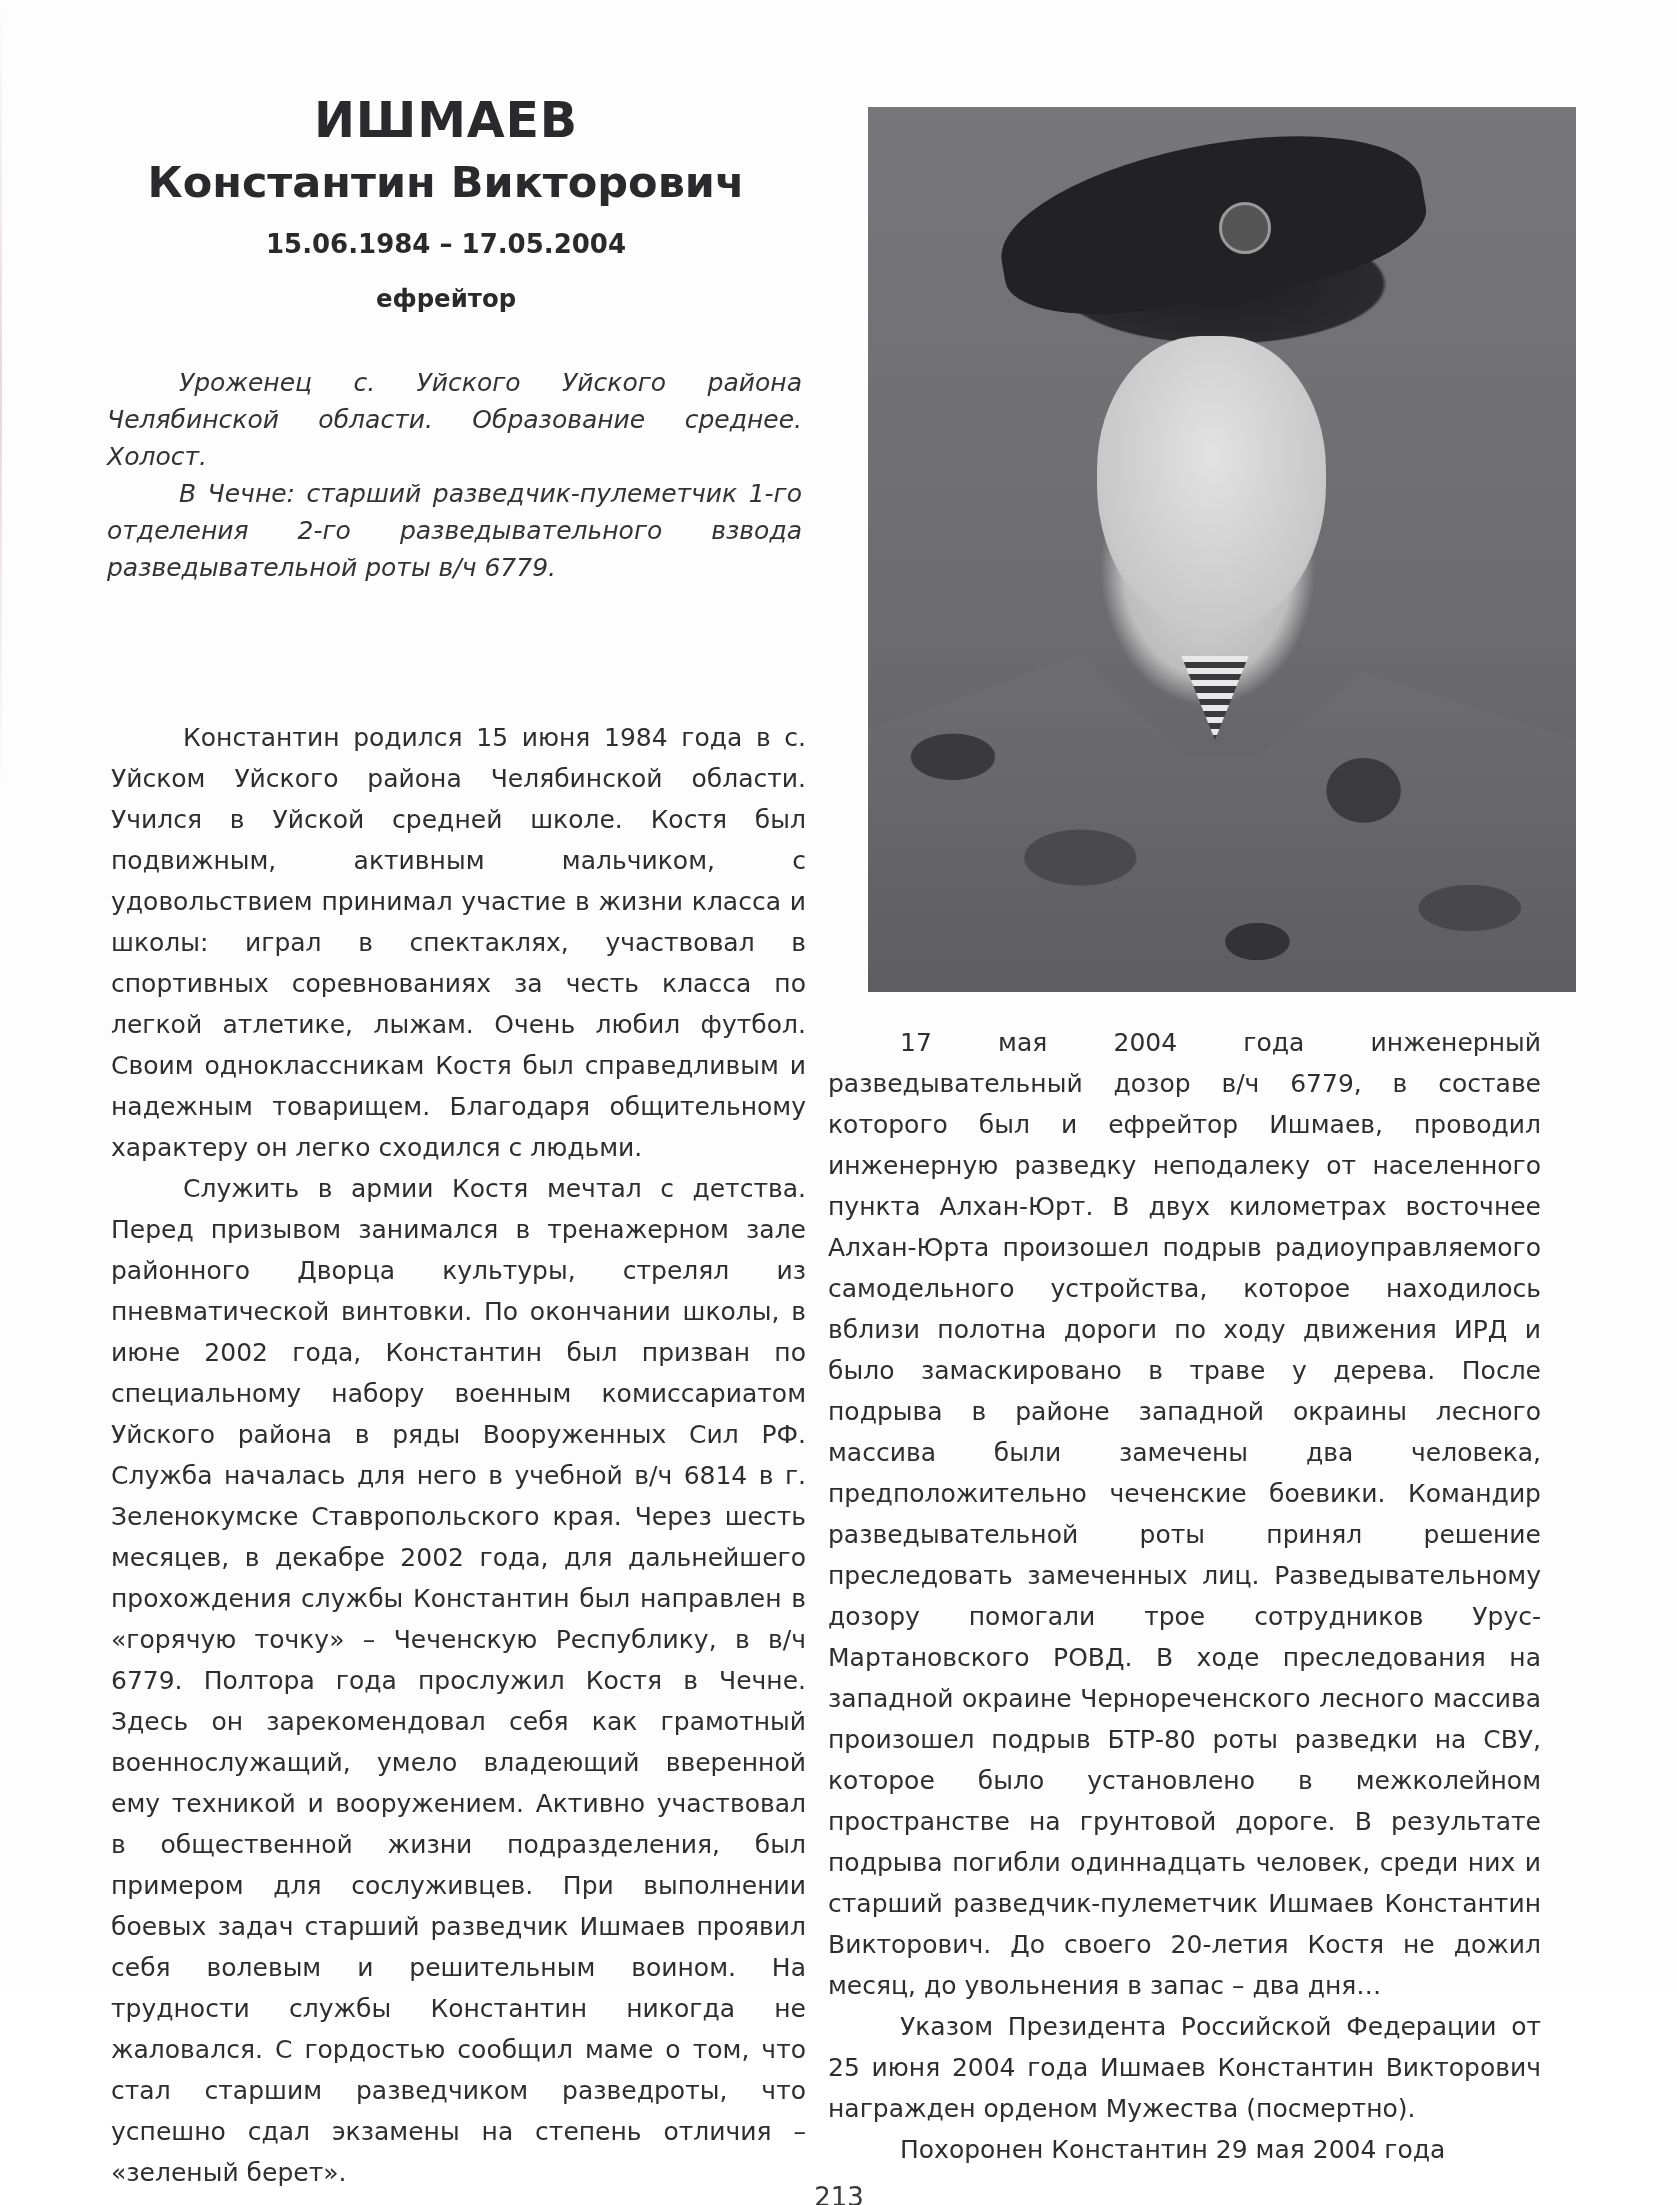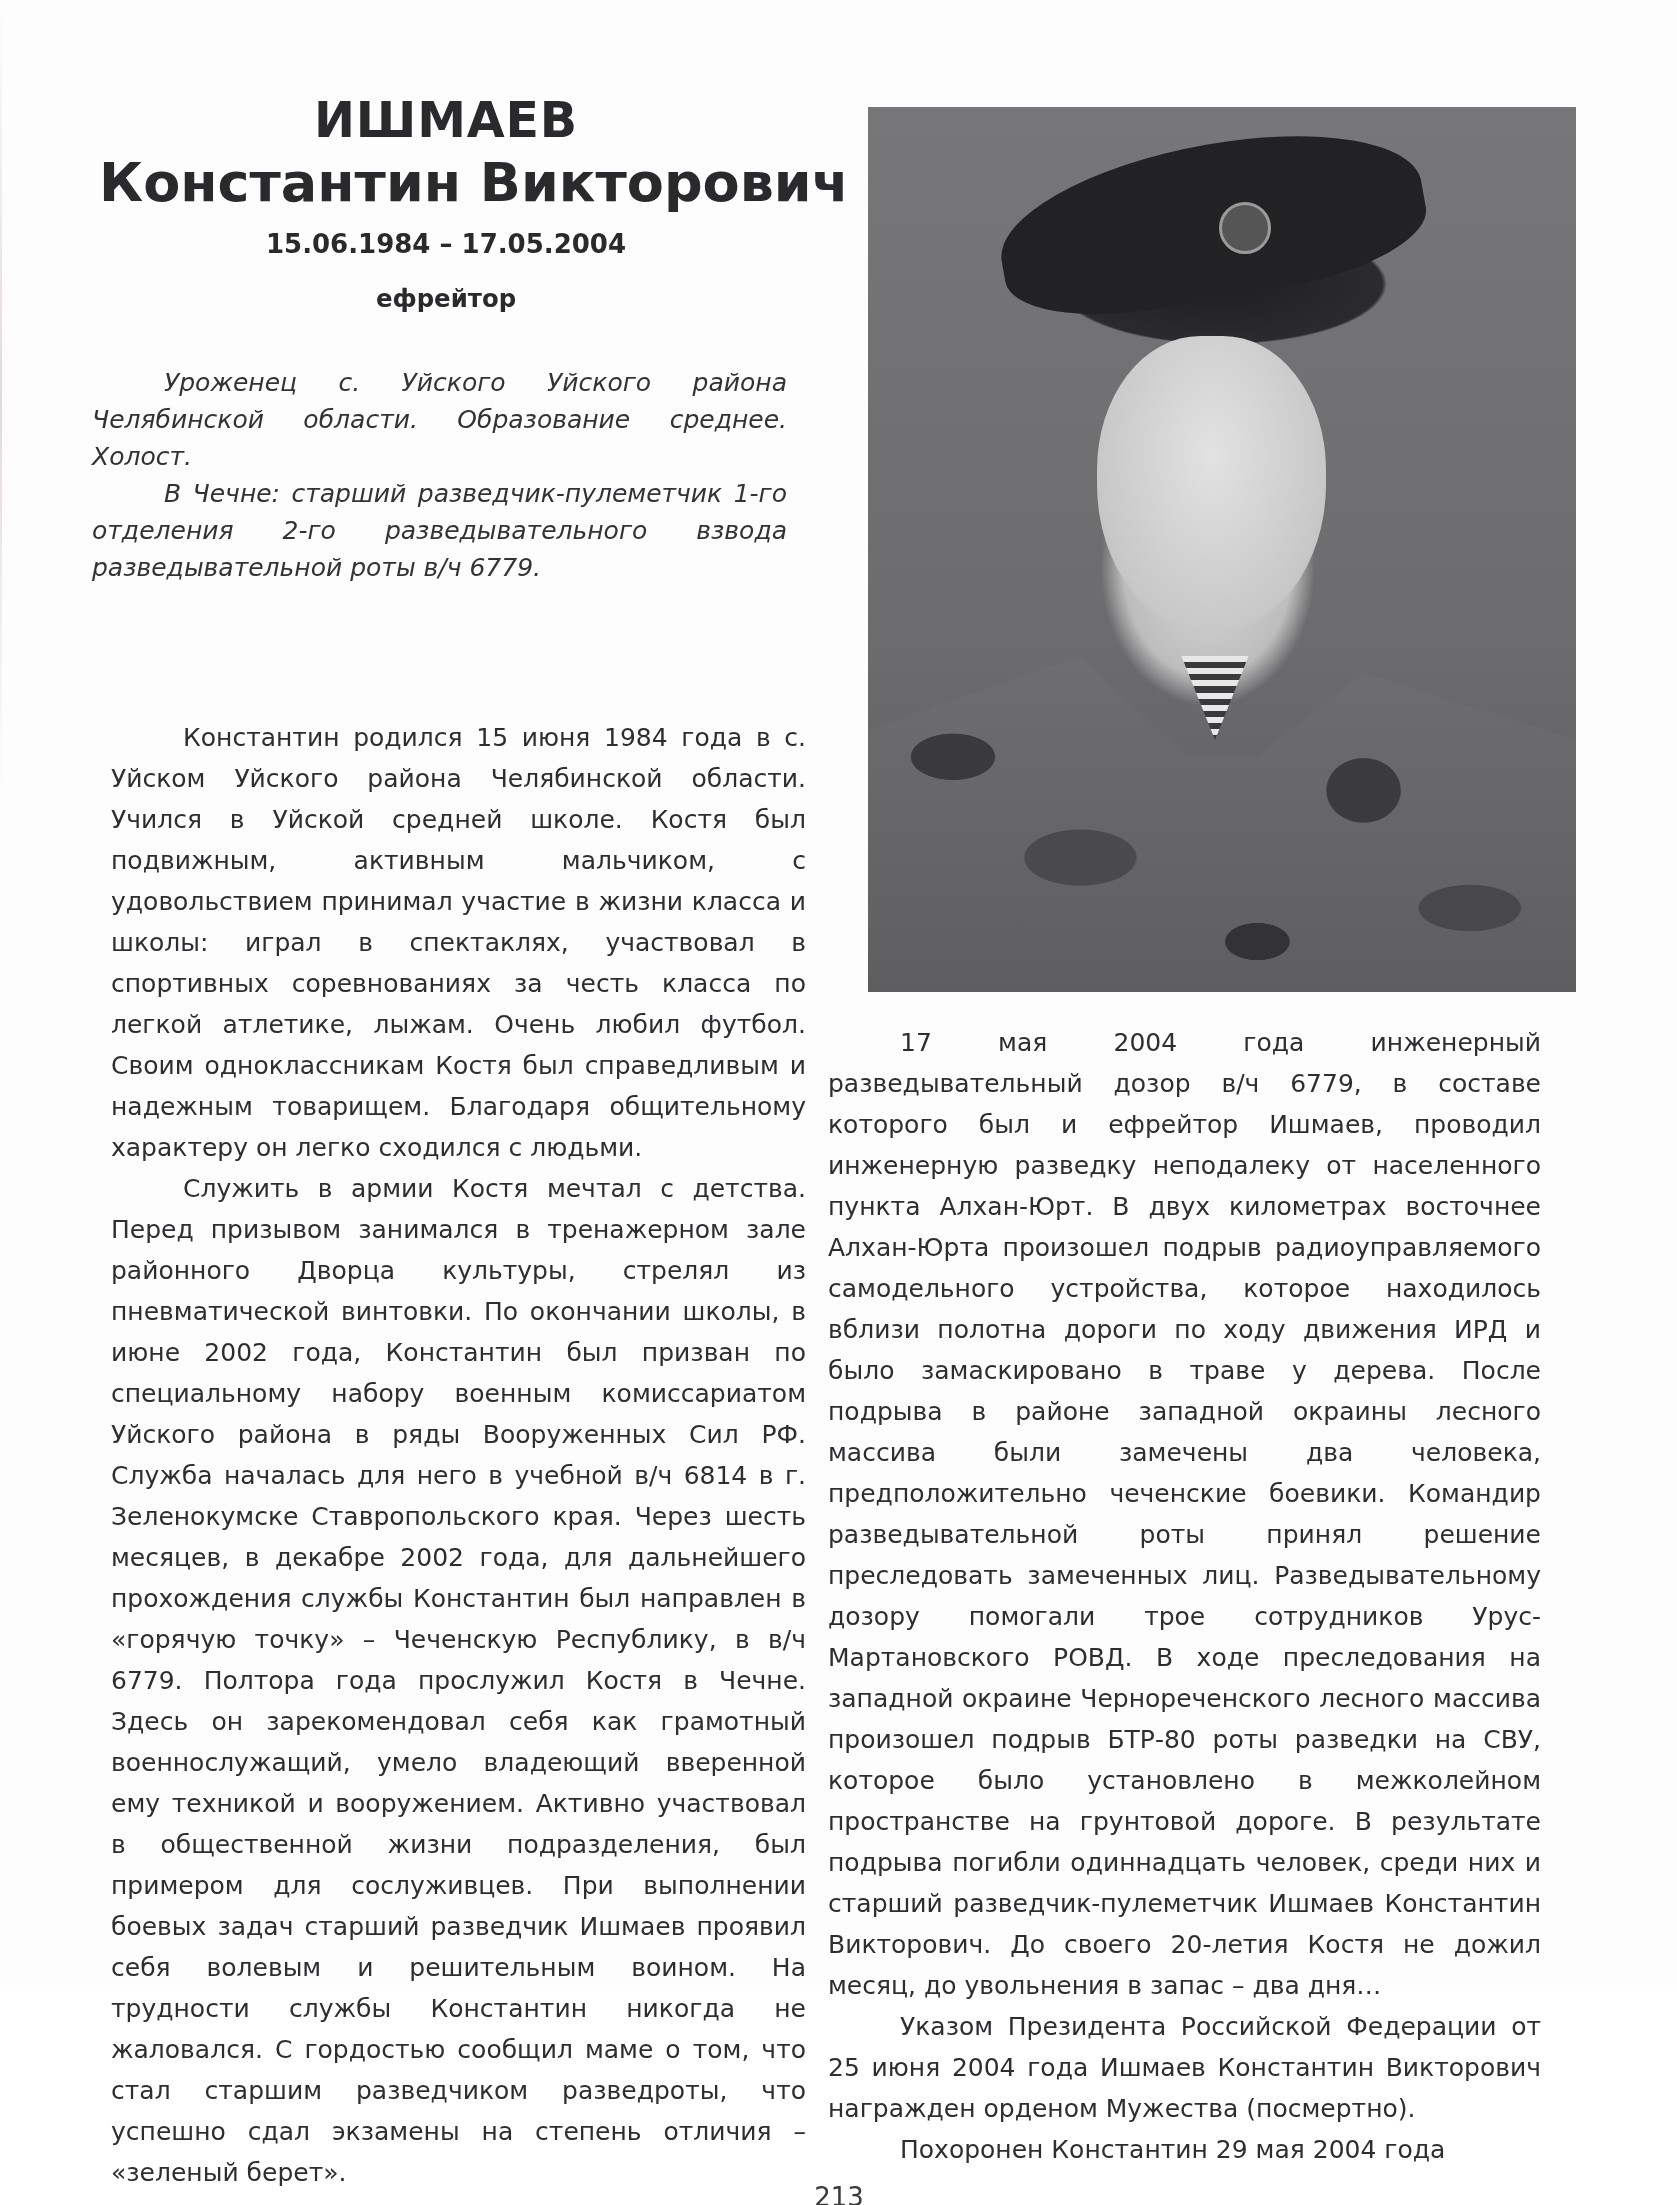--- a/index.html
+++ b/index.html
@@ -32,21 +32,21 @@
       font-family: "DejaVu Sans", sans-serif;
       font-weight: bold;
       font-size: 49px;
       line-height: 61px;
       letter-spacing: 0.8px;
       color: #2a2a2c;
     }
     .fullname {
       font-family: "DejaVu Sans", sans-serif;
       font-weight: bold;
-      font-size: 54px;
+      font-size: 43px;
       line-height: 63px;
       color: #2a2a2c;
       white-space: nowrap;
     }
     .dates {
       font-family: "DejaVu Sans", sans-serif;
       font-weight: bold;
       font-size: 26px;
       line-height: 49px;
       margin-top: 6px;
@@ -56,21 +56,21 @@
       font-family: "DejaVu Sans", sans-serif;
       font-weight: bold;
       font-size: 24.4px;
       line-height: 43px;
       margin-top: 7.6px;
       color: #2a2a2c;
       text-align: center;
     }
     .bio {
       position: absolute;
-      left: 92px;
+      left: 107px;
       top: 364px;
       width: 695px;
       font-family: "DejaVu Sans", sans-serif;
       font-style: italic;
       font-size: 25px;
       line-height: 37px;
       text-align: justify;
       color: #333336;
     }
     .bio p, .col p {

